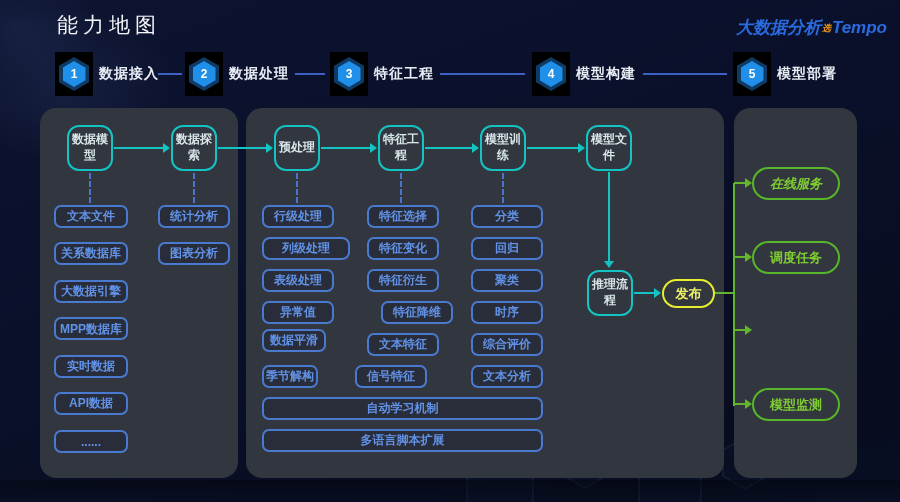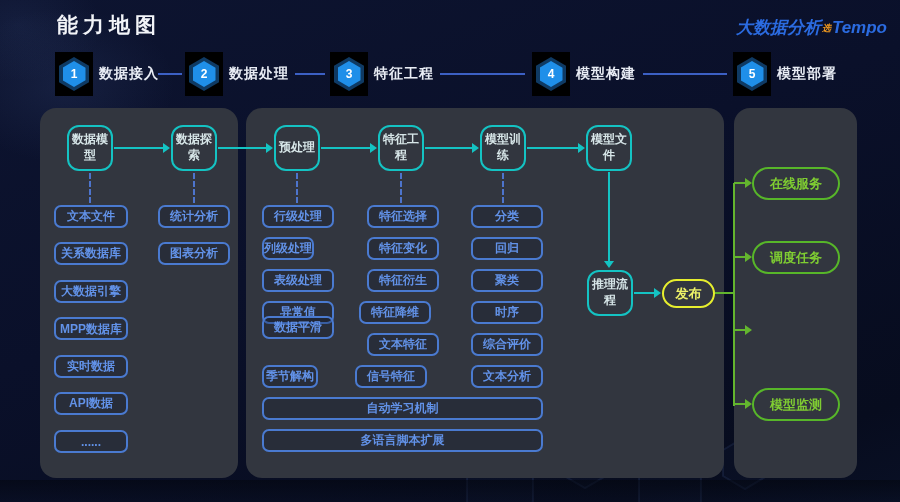--- a/index.html
+++ b/index.html
@@ -8,21 +8,21 @@
     font-family:"Liberation Sans","DejaVu Sans",sans-serif;
     background:
       radial-gradient(160px 110px at 7% 17%, rgba(90,120,185,.13), transparent 70%),
       radial-gradient(120px 80px at 2% 5%, rgba(90,120,185,.10), transparent 70%),
       linear-gradient(160deg,#0d1430 0%,#0a102a 45%,#070c1e 88%,#091025 100%);
   }
   .bottom-band{position:absolute;left:0;top:480px;width:900px;height:22px;
     background:linear-gradient(180deg,rgba(3,6,14,.55),rgba(9,15,33,.25));}
   .bghex{position:absolute;left:415px;top:418px;}
   .panel{position:absolute;background:#32363f;border-radius:16px;}
-  .title{position:absolute;left:57px;top:11px;font-size:21px;font-weight:bold;color:#f2f4f8;letter-spacing:5px;}
+  .title{position:absolute;left:57px;top:11px;font-size:21px;font-weight:normal;color:#f2f4f8;letter-spacing:5px;}
   .logo{position:absolute;right:13px;top:16px;font-style:italic;font-weight:bold;color:#2b6be0;font-size:17px;white-space:nowrap;}
   .logo .mid{font-size:9px;color:#f39b1e;margin:0 1px;vertical-align:2px;}
   .step{position:absolute;top:52px;display:flex;align-items:center;gap:6px;}
   .badge{width:38px;height:44px;background:#000;display:flex;align-items:center;justify-content:center;}
   .hexo{width:30px;height:34px;background:#0f3a63;clip-path:polygon(50% 0,100% 26%,100% 74%,50% 100%,0 74%,0 26%);display:flex;align-items:center;justify-content:center;}
   .hexi{width:23px;height:26px;background:#1f8fe9;clip-path:polygon(50% 0,100% 26%,100% 74%,50% 100%,0 74%,0 26%);color:#fff;font-size:12px;font-weight:bold;display:flex;align-items:center;justify-content:center;}
   .step-label{color:#e9edf5;font-size:14px;font-weight:bold;letter-spacing:1px;white-space:nowrap;}
   .hline{position:absolute;height:2px;background:#3c60c4;top:73px;}
   .tnode{position:absolute;width:46px;height:46px;box-sizing:border-box;border:2px solid #14c3c3;border-radius:12px;
     color:#d7e6e8;font-size:12px;font-weight:bold;display:flex;align-items:center;justify-content:center;
@@ -139,46 +139,46 @@
   <div class="lbox" style="left:54px;top:280px;width:74px;">大数据引擎</div>
   <div class="lbox wrap" style="left:54px;top:317px;width:74px;">MPP数据库</div>
   <div class="lbox" style="left:54px;top:355px;width:74px;">实时数据</div>
   <div class="lbox" style="left:54px;top:392px;width:74px;">API数据</div>
   <div class="lbox" style="left:54px;top:430px;width:74px;">......</div>
 
   <div class="lbox" style="left:158px;top:205px;width:72px;">统计分析</div>
   <div class="lbox" style="left:158px;top:242px;width:72px;">图表分析</div>
 
   <div class="lbox" style="left:262px;top:205px;width:72px;">行级处理</div>
-  <div class="lbox" style="left:262px;top:237px;width:52px;">列级处理</div>
-  <div class="lbox" style="left:262px;top:269px;width:72px;border-radius:6px;">表级处理</div>
+  <div class="lbox" style="left:262px;top:237px;width:88px;border-radius:8px;">列级处理</div>
+  <div class="lbox" style="left:262px;top:269px;width:72px;">表级处理</div>
   <div class="lbox" style="left:262px;top:301px;width:72px;">异常值</div>
-  <div class="lbox" style="left:262px;top:316px;width:72px;">数据平滑</div>
+  <div class="lbox" style="left:262px;top:329px;width:64px;">数据平滑</div>
   <div class="lbox" style="left:262px;top:365px;width:56px;">季节解构</div>
 
   <div class="lbox" style="left:367px;top:205px;width:72px;">特征选择</div>
   <div class="lbox" style="left:367px;top:237px;width:72px;">特征变化</div>
   <div class="lbox" style="left:367px;top:269px;width:72px;">特征衍生</div>
-  <div class="lbox" style="left:359px;top:301px;width:72px;">特征降维</div>
+  <div class="lbox" style="left:381px;top:301px;width:72px;">特征降维</div>
   <div class="lbox" style="left:367px;top:333px;width:72px;">文本特征</div>
   <div class="lbox" style="left:355px;top:365px;width:72px;">信号特征</div>
 
   <div class="lbox" style="left:471px;top:205px;width:72px;">分类</div>
   <div class="lbox" style="left:471px;top:237px;width:72px;">回归</div>
   <div class="lbox" style="left:471px;top:269px;width:72px;text-align:right;">聚类</div>
   <div class="lbox" style="left:471px;top:301px;width:72px;">时序</div>
   <div class="lbox" style="left:471px;top:333px;width:72px;">综合评价</div>
   <div class="lbox" style="left:471px;top:365px;width:72px;">文本分析</div>
 
   <div class="lbox" style="left:262px;top:397px;width:281px;">自动学习机制</div>
   <div class="lbox" style="left:262px;top:429px;width:281px;">多语言脚本扩展</div>
 
   <div class="gline" style="left:715px;top:292px;width:20px;height:2px;"></div>
   <div class="gline" style="left:733px;top:183px;width:2px;height:223px;"></div>
   <div class="garr" style="left:734px;top:182px;width:12px;"></div>
   <div class="garr" style="left:734px;top:256px;width:12px;"></div>
   <div class="garr" style="left:734px;top:329px;width:12px;"></div>
   <div class="garr" style="left:734px;top:403px;width:12px;"></div>
-  <div class="pill-g" style="left:752px;top:167px;">在线服务</div>
+  <div class="pill-g" style="left:752px;top:167px;font-style:italic;">在线服务</div>
   <div class="pill-g" style="left:752px;top:241px;">调度任务</div>
   <div class="pill-g" style="left:752px;top:388px;">模型监测</div>
 
 </div>
 
 </body></html>

